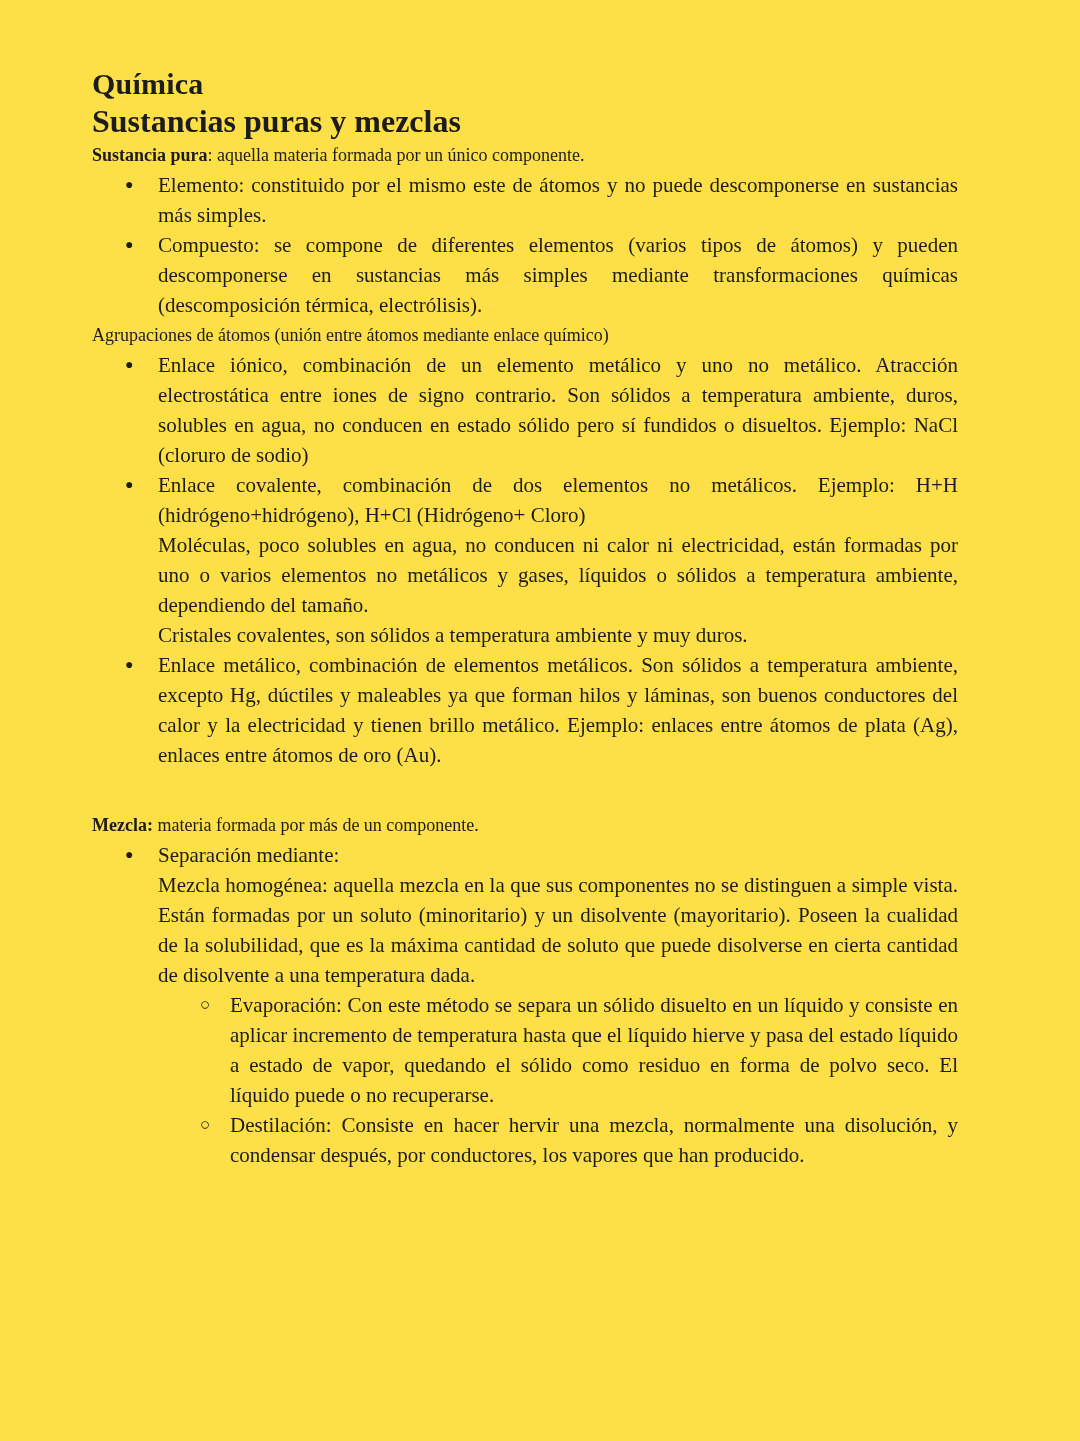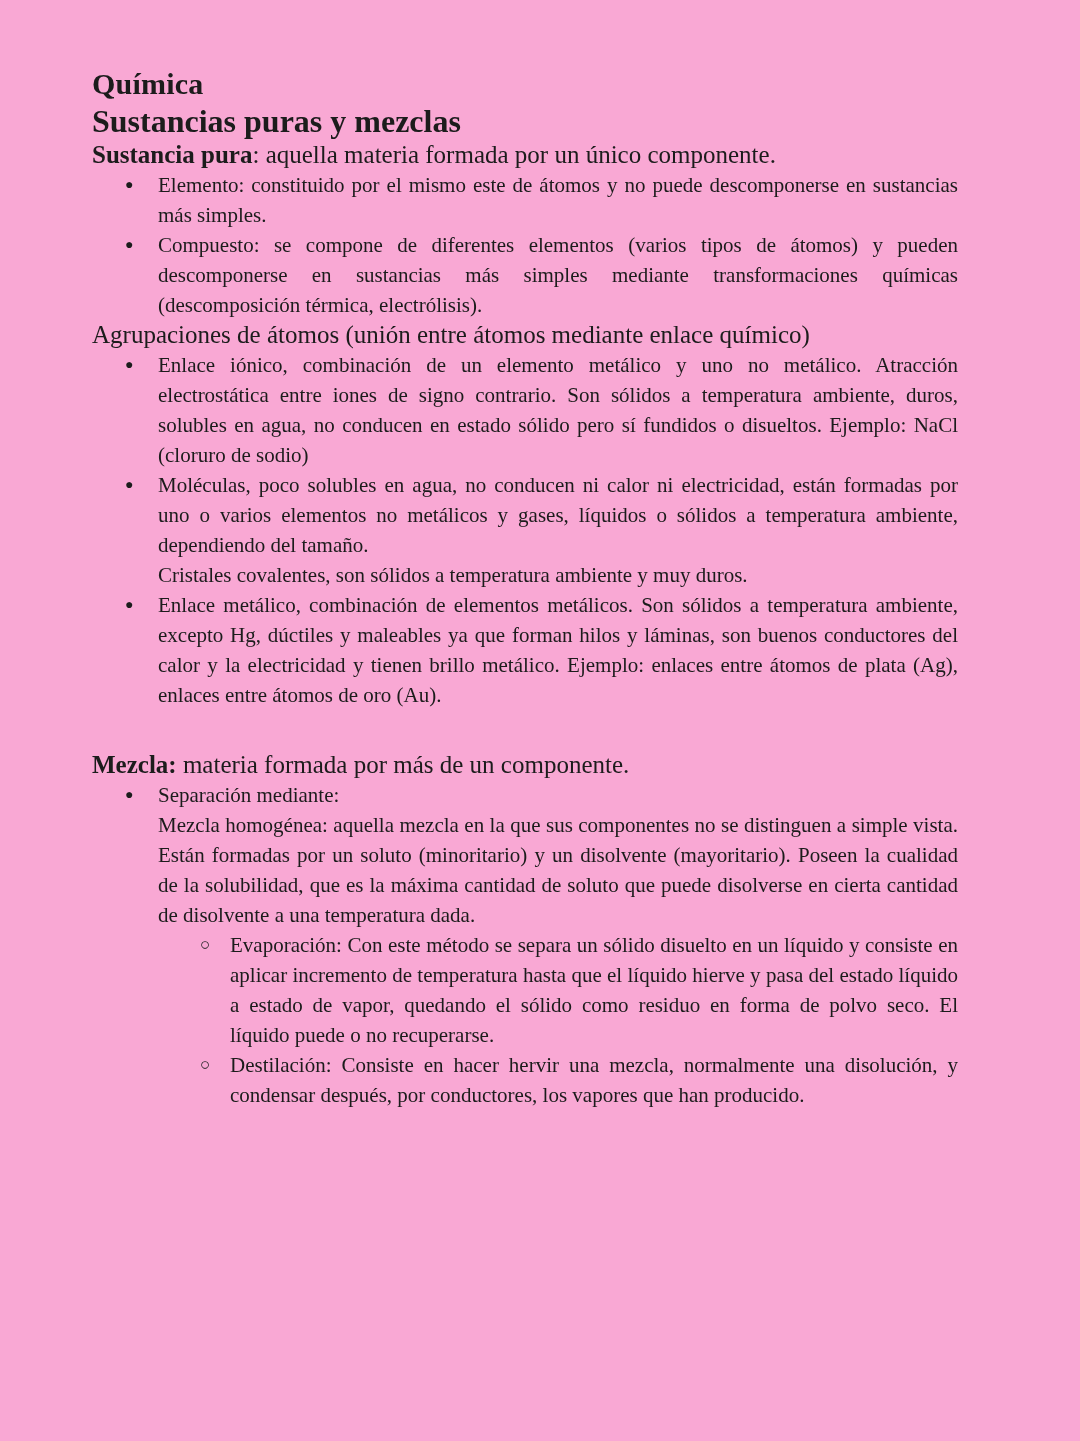--- a/index.html
+++ b/index.html
@@ -12,35 +12,35 @@
     height: 1441px;
     font-family: "Liberation Serif", "DejaVu Serif", serif;
     color: #1c1c1c;
     overflow: hidden;
   }
   .page {
     box-sizing: border-box;
     width: 1080px;
     height: 1441px;
     padding: 64px 122px 40px 92px;
-    background: #f9a8d4;
+    background: #fde047;
   }
   .h1 {
     font-size: 30px;
     font-weight: bold;
     line-height: 40px;
     letter-spacing: 0.2px;
   }
   .h2 {
     font-size: 32px;
     font-weight: bold;
     line-height: 34px;
   }
   .para {
-    font-size: 25px;
+    font-size: 18px;
     line-height: 30px;
     text-align: justify;
   }
   .para .lead { font-weight: bold; }
   .li {
     display: grid;
     grid-template-columns: 66px 1fr;
     font-size: 21px;
     line-height: 30px;
   }
@@ -92,20 +92,21 @@
   <div class="li level1">
     <span class="marker">●</span>
     <div class="content">
       <div>Enlace iónico, combinación de un elemento metálico y uno no metálico. Atracción electrostática entre iones de signo contrario. Son sólidos a temperatura ambiente, duros, solubles en agua, no conducen en estado sólido pero sí fundidos o disueltos. Ejemplo: NaCl (cloruro de sodio)</div>
     </div>
   </div>
 
   <div class="li level1 mt1">
     <span class="marker">●</span>
     <div class="content">
+      <div>Enlace covalente, combinación de dos elementos no metálicos. Ejemplo: H+H (hidrógeno+hidrógeno), H+Cl (Hidrógeno+ Cloro)</div>
       <div>Moléculas, poco solubles en agua, no conducen ni calor ni electricidad, están formadas por uno o varios elementos no metálicos y gases, líquidos o sólidos a temperatura ambiente, dependiendo del tamaño.</div>
       <div>Cristales covalentes, son sólidos a temperatura ambiente y muy duros.</div>
     </div>
   </div>
 
   <div class="li level1 mt1">
     <span class="marker">●</span>
     <div class="content">
       <div>Enlace metálico, combinación de elementos metálicos. Son sólidos a temperatura ambiente, excepto Hg, dúctiles y maleables ya que forman hilos y láminas, son buenos conductores del calor y la electricidad y tienen brillo metálico. Ejemplo: enlaces entre átomos de plata (Ag), enlaces entre átomos de oro (Au).</div>
     </div>

